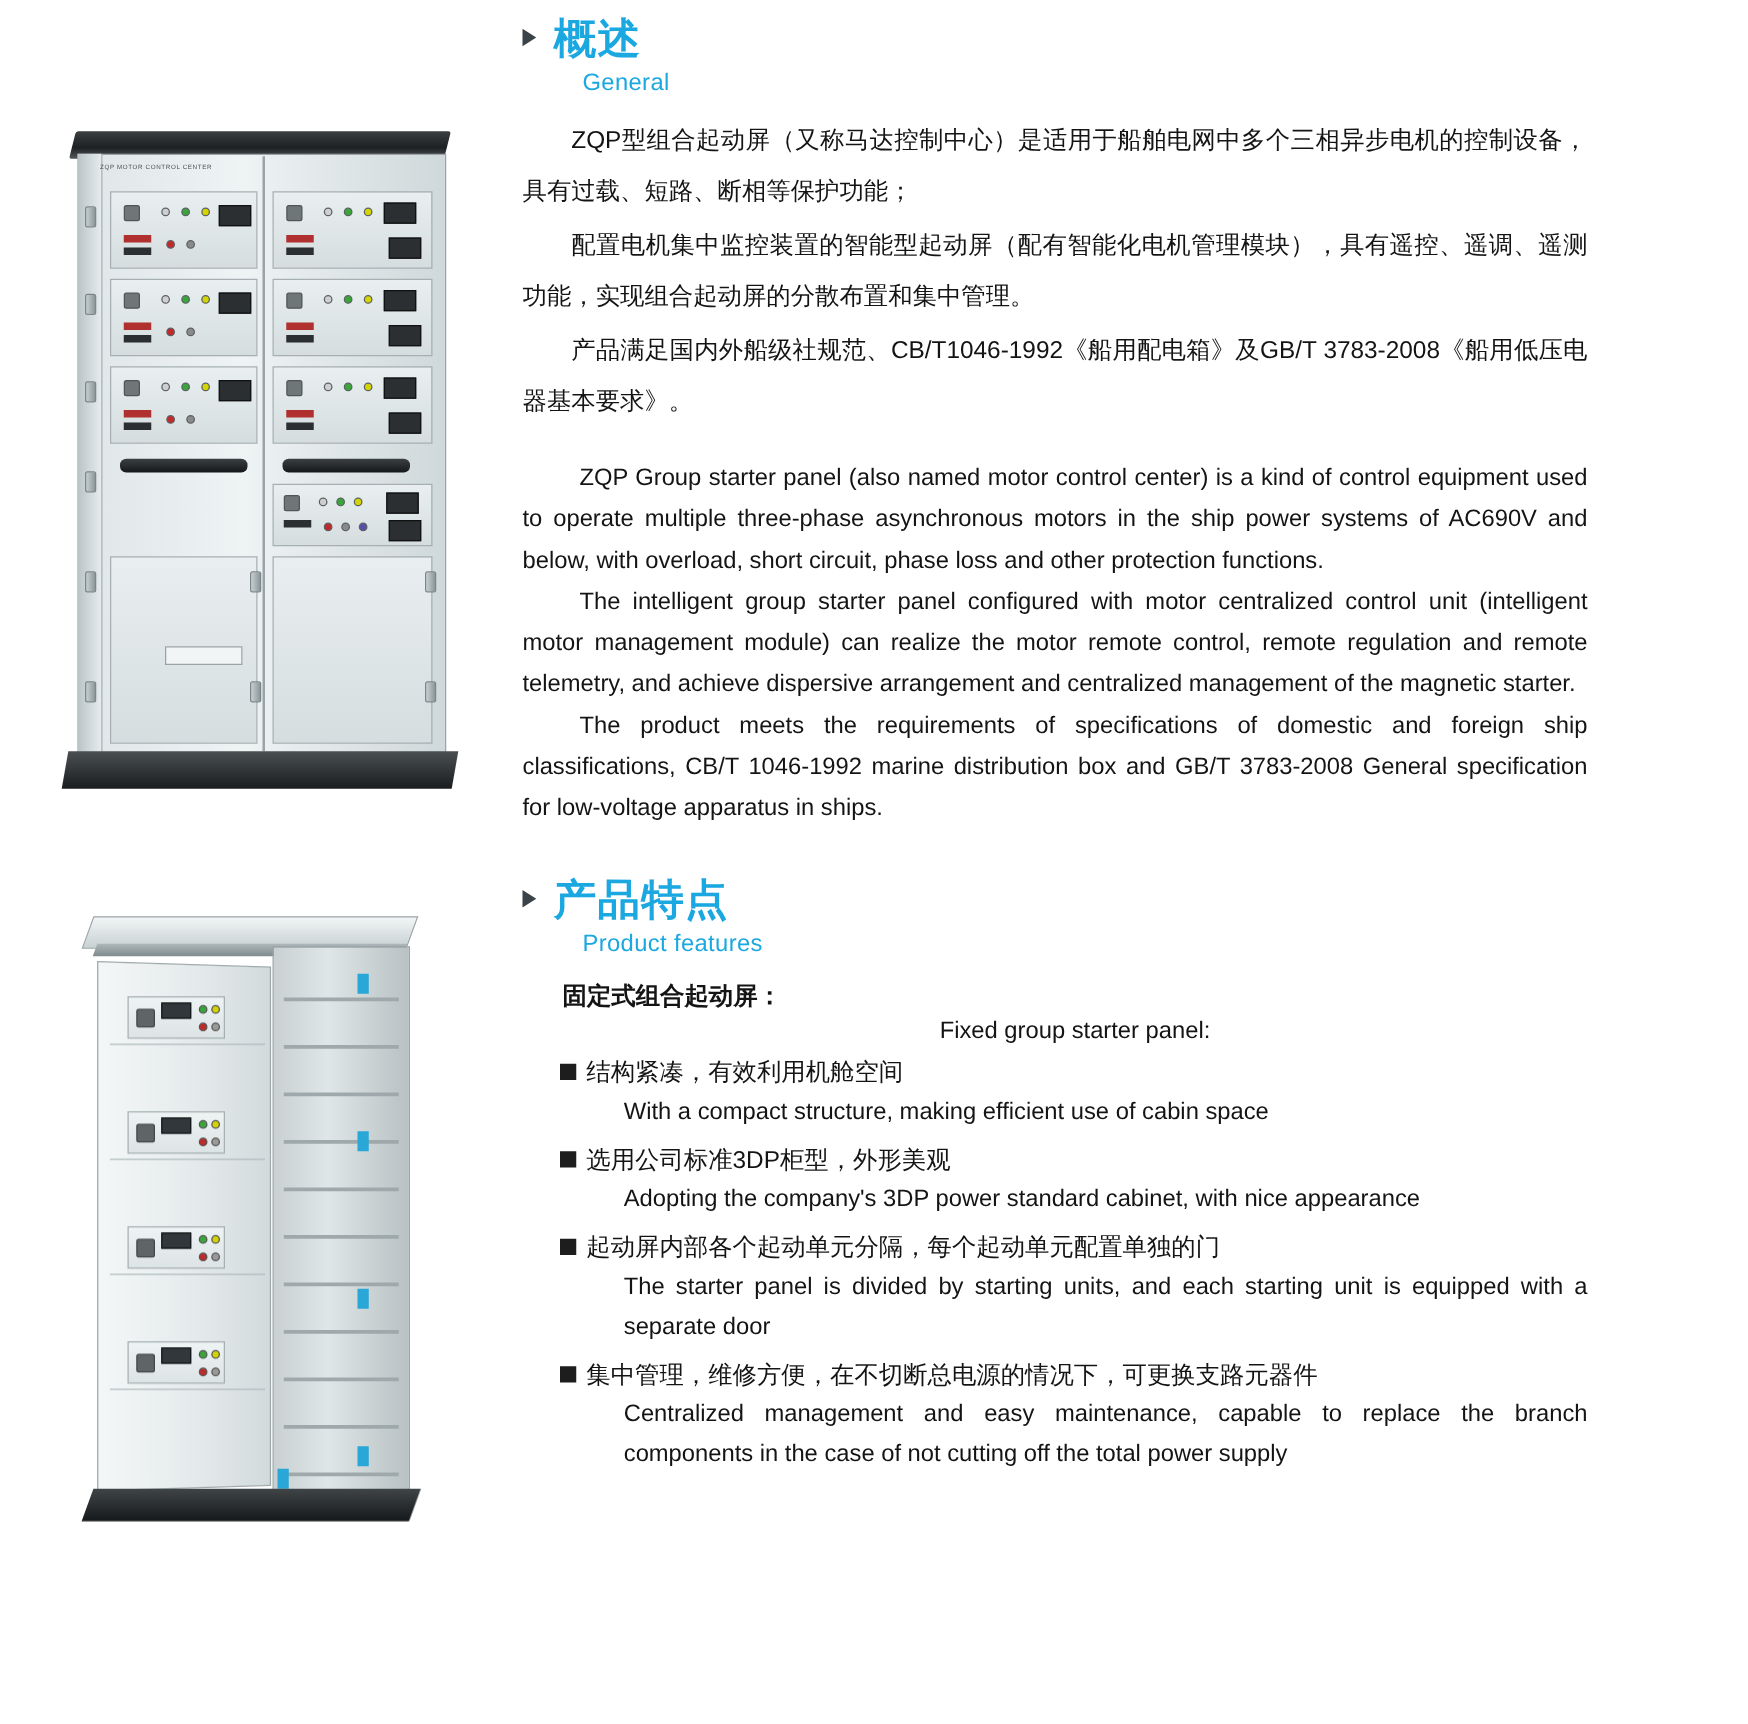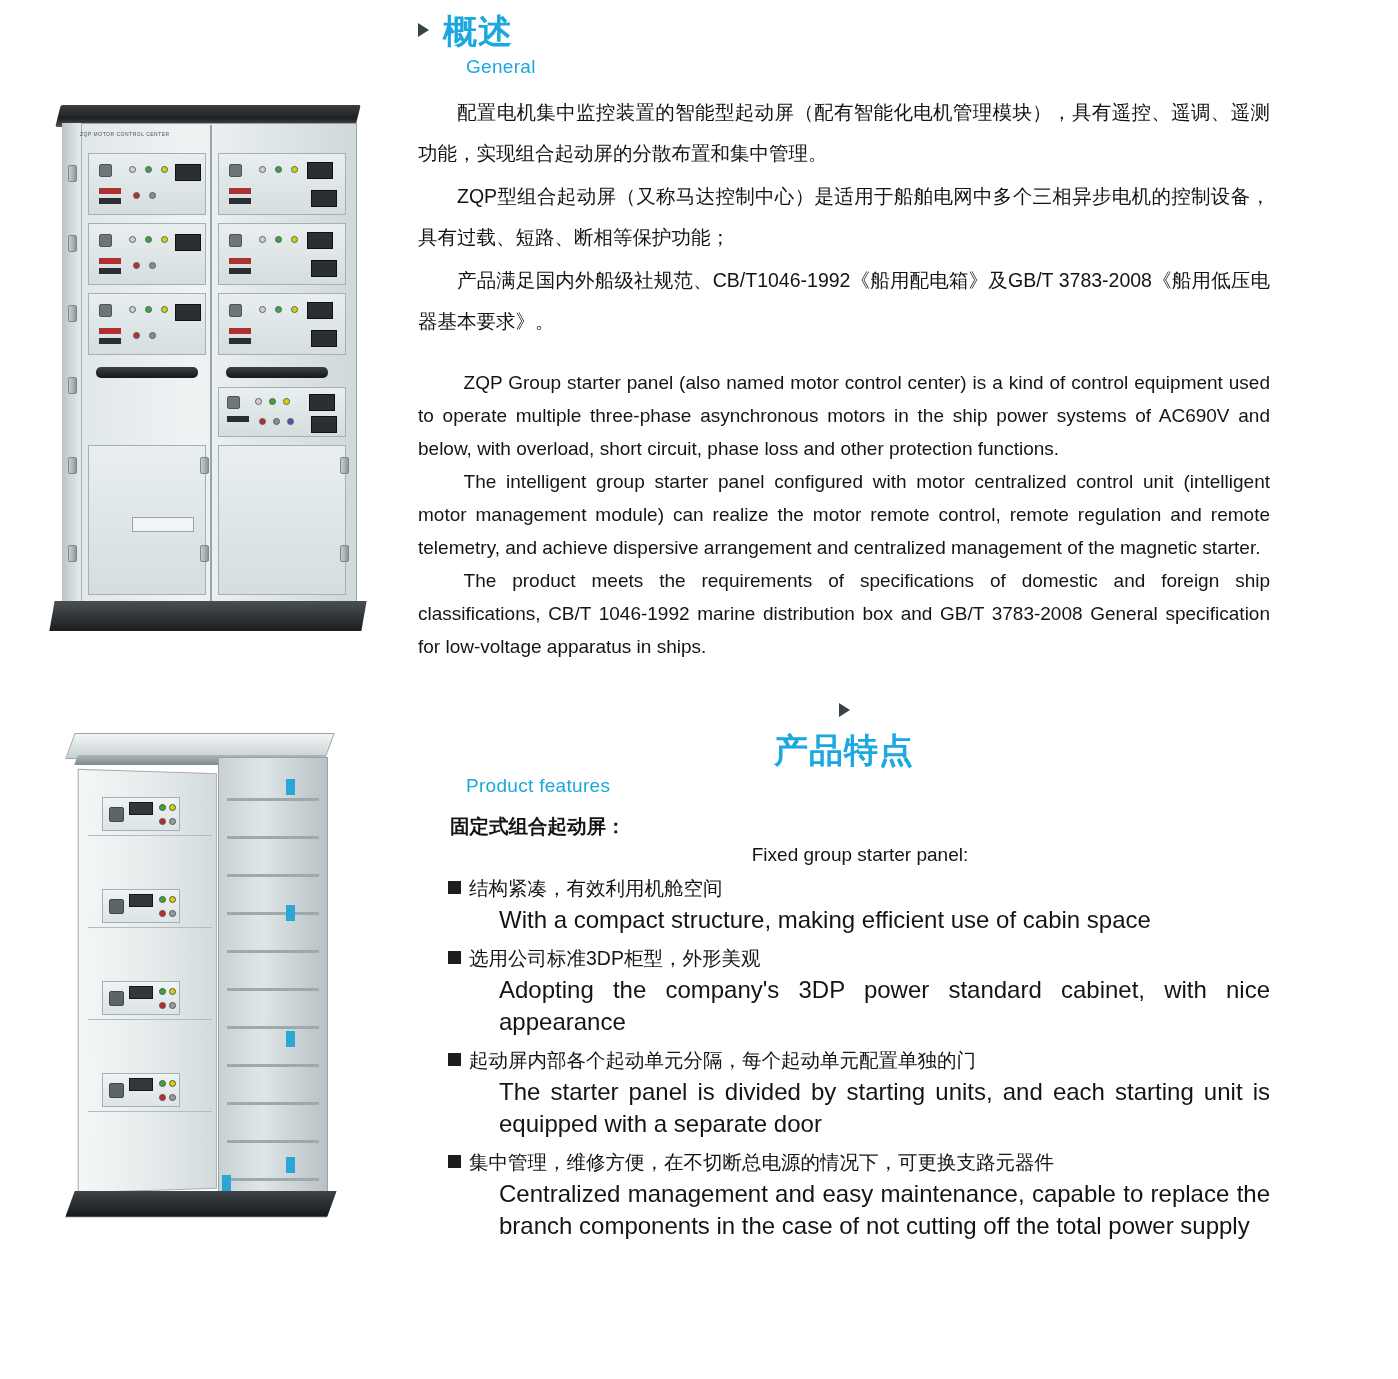--- a/index.html
+++ b/index.html
@@ -284,21 +284,21 @@
     margin: 9px 8px 0 30px;
     flex: 0 0 auto;
   }
   .bullet-cn {
     font-size: 19.5px;
     line-height: 32px;
     color: #141414;
   }
   .bullet-en {
     margin: 0 0 0 81px;
-    font-size: 24px;
+    font-size: 19px;
     line-height: 32px;
     color: #141414;
     text-align: justify;
   }
 </style>
 </head>
 <body>
 
 <div class="left-col">
 
@@ -479,29 +479,29 @@
 
 <div class="right-col">
 
   <div class="section-head">
     <span class="tri"></span>
     <span class="head-cn">概述</span>
   </div>
   <div class="head-en">General</div>
 
   <div class="body-block">
+    <p class="cn">ZQP型组合起动屏（又称马达控制中心）是适用于船舶电网中多个三相异步电机的控制设备，具有过载、短路、断相等保护功能；</p>
     <p class="cn">配置电机集中监控装置的智能型起动屏（配有智能化电机管理模块），具有遥控、遥调、遥测功能，实现组合起动屏的分散布置和集中管理。</p>
-    <p class="cn">ZQP型组合起动屏（又称马达控制中心）是适用于船舶电网中多个三相异步电机的控制设备，具有过载、短路、断相等保护功能；</p>
     <p class="cn">产品满足国内外船级社规范、CB/T1046-1992《船用配电箱》及GB/T 3783-2008《船用低压电器基本要求》。</p>
     <p class="en" style="margin-top:24px;">ZQP Group starter panel (also named motor control center) is a kind of control equipment used to operate multiple three-phase asynchronous motors in the ship power systems of AC690V and below, with overload, short circuit, phase loss and other protection functions.</p>
     <p class="en">The intelligent group starter panel configured with motor centralized control unit (intelligent motor management module) can realize the motor remote control, remote regulation and remote telemetry, and achieve dispersive arrangement and centralized management of the magnetic starter.</p>
     <p class="en">The product meets the requirements of specifications of domestic and foreign ship classifications, CB/T 1046-1992 marine distribution box and GB/T 3783-2008 General specification for low-voltage apparatus in ships.</p>
   </div>
 
-  <div class="section-head" style="margin-top:40px;flex-direction:column;">
+  <div class="section-head" style="margin-top:40px;">
     <span class="tri"></span>
     <span class="head-cn">产品特点</span>
   </div>
   <div class="head-en">Product features</div>
 
   <div class="feat-title-cn">固定式组合起动屏：</div>
   <div class="feat-title-en">Fixed group starter panel:</div>
 
   <div>
     <div class="bullet-row">

